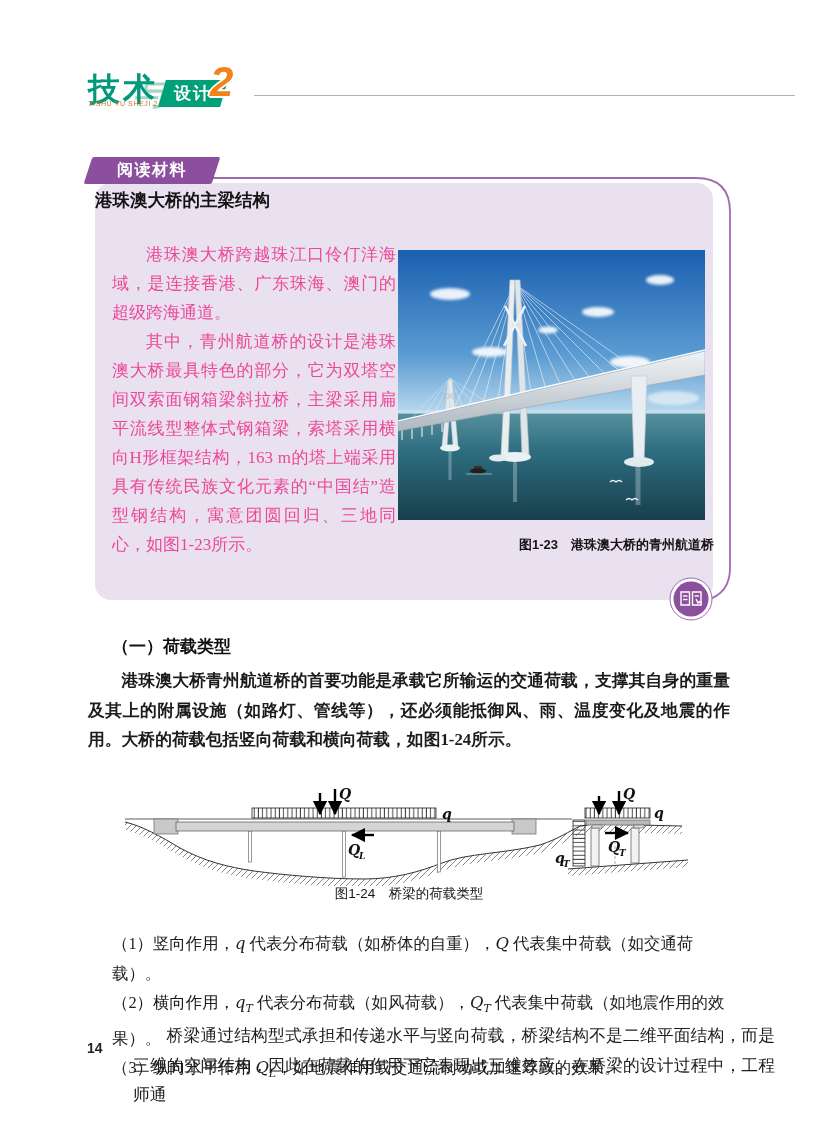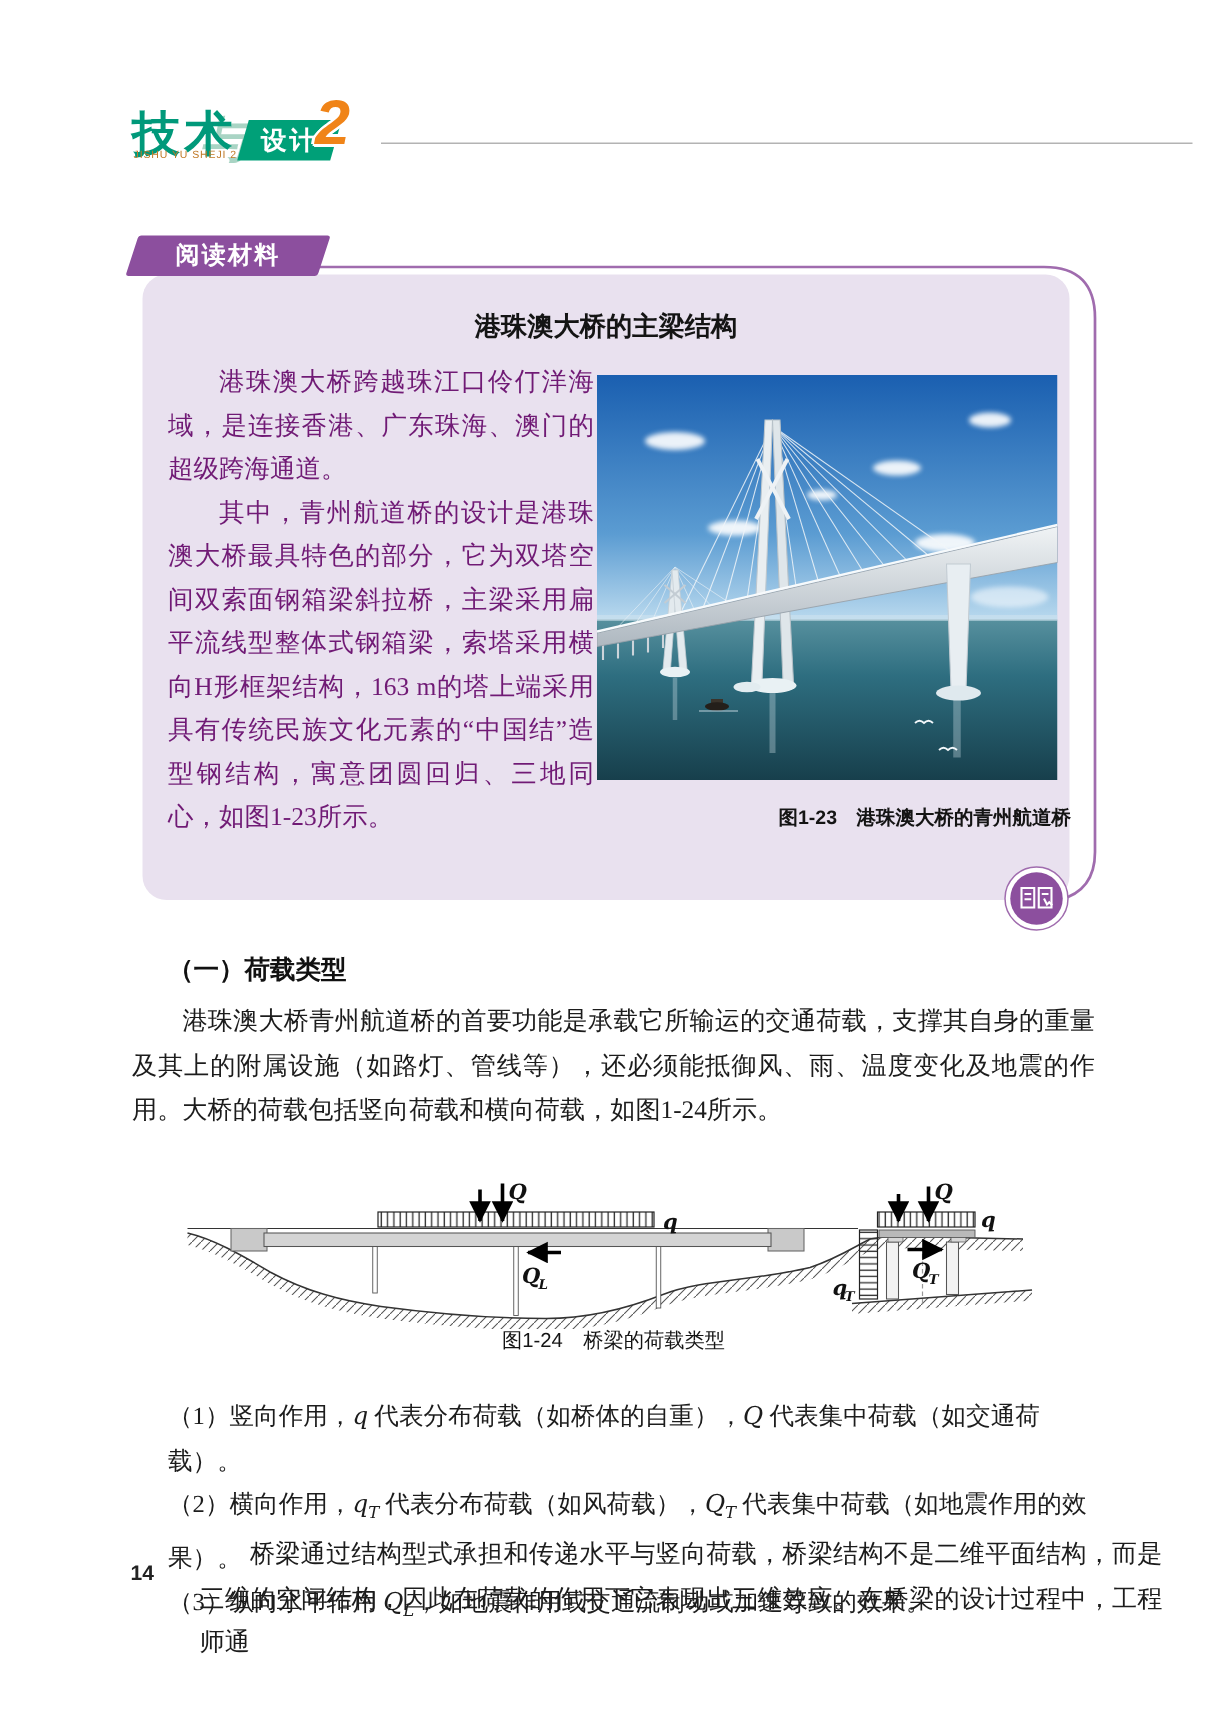--- a/index.html
+++ b/index.html
@@ -23,35 +23,35 @@
   .header-line{ position:absolute; left:254px; top:95px; width:541px; height:1px; background:#b3b3b3; }
 
   
   .rb-fill  { position:absolute; left:95px; top:183px; width:618px; height:417px;
               background:#e9e1ef; border-radius:16px; }
   .rb-borderline { position:absolute; left:88px; top:170px; width:650px; height:450px; z-index:1; pointer-events:none; }
   .rb-badge { position:absolute; left:88px; top:157px; width:128px; height:27px; background:#8c4f9e;
               transform:skewX(-18deg); border-radius:2px; display:flex; align-items:center; justify-content:center; z-index:3; }
   .rb-badge span { transform:skewX(18deg); color:#fff; font-family:"Liberation Sans",sans-serif;
               font-weight:bold; font-size:16px; letter-spacing:1.5px; }
-  .rb-title { position:absolute; left:95px; top:205px; width:618px; text-align:center; z-index:2;
+  .rb-title { position:absolute; left:95px; top:188px; width:618px; text-align:left; z-index:2;
               font-family:"Liberation Sans",sans-serif; font-weight:bold; font-size:17.5px; color:#141414; }
   .rb-text  { position:absolute; left:112px; top:240px; width:284px; z-index:2;
-              font-size:17px; line-height:29px; text-align:justify; color:#701a75; }
+              font-size:17px; line-height:29px; text-align:justify; color:#ec4899; }
   .rb-text p { margin:0; text-indent:2em; }
   .rb-photo { position:absolute; left:398px; top:250px; width:307px; height:270px; z-index:2; }
   .rb-photo-caption { position:absolute; left:407px; top:536px; width:307px; text-align:right; z-index:2;
               font-family:"Liberation Sans",sans-serif; font-weight:bold; font-size:13px; color:#141414; }
   .rb-icon  { position:absolute; left:669px; top:577px; width:44px; height:44px; z-index:4; }
 
   
   .sec-heading { position:absolute; left:112px; top:635px; font-family:"Liberation Sans",sans-serif;
                  font-weight:bold; font-size:17px; color:#111; }
   .sec-intro   { position:absolute; left:88px; top:666px; width:642px; font-size:16.8px;
-                 line-height:29.5px; text-align:justify; text-indent:2em; color:#1c1c1c; }
+                 line-height:29.5px; text-align:justify; text-indent:2em; color:#1c1c1c;font-weight:bold; }
   .fig124      { position:absolute; left:122px; top:786px; width:580px; height:100px; }
   .fig124-caption { position:absolute; left:88px; top:885px; width:642px; text-align:center;
                  font-family:"Liberation Sans",sans-serif; font-weight:normal; font-size:13.5px; color:#141414; }
   .sec-list    { position:absolute; left:88px; top:929px; width:652px; font-size:16.4px; line-height:29.5px; color:#1c1c1c; }
   .sec-list .item { padding-left:24px; }
   .math        { font-family:"DejaVu Serif","Liberation Serif",serif; font-style:italic; }
   sub.math     { font-size:11px; }
   .sec-closing { position:absolute; left:88px; top:1021px; width:642px; font-size:16.8px;
                  line-height:29.5px; text-align:justify; text-indent:2em; color:#1c1c1c;margin-left:45px; }
   .page-num    { position:absolute; left:87px; top:1040px; font-family:"Liberation Sans",sans-serif;

